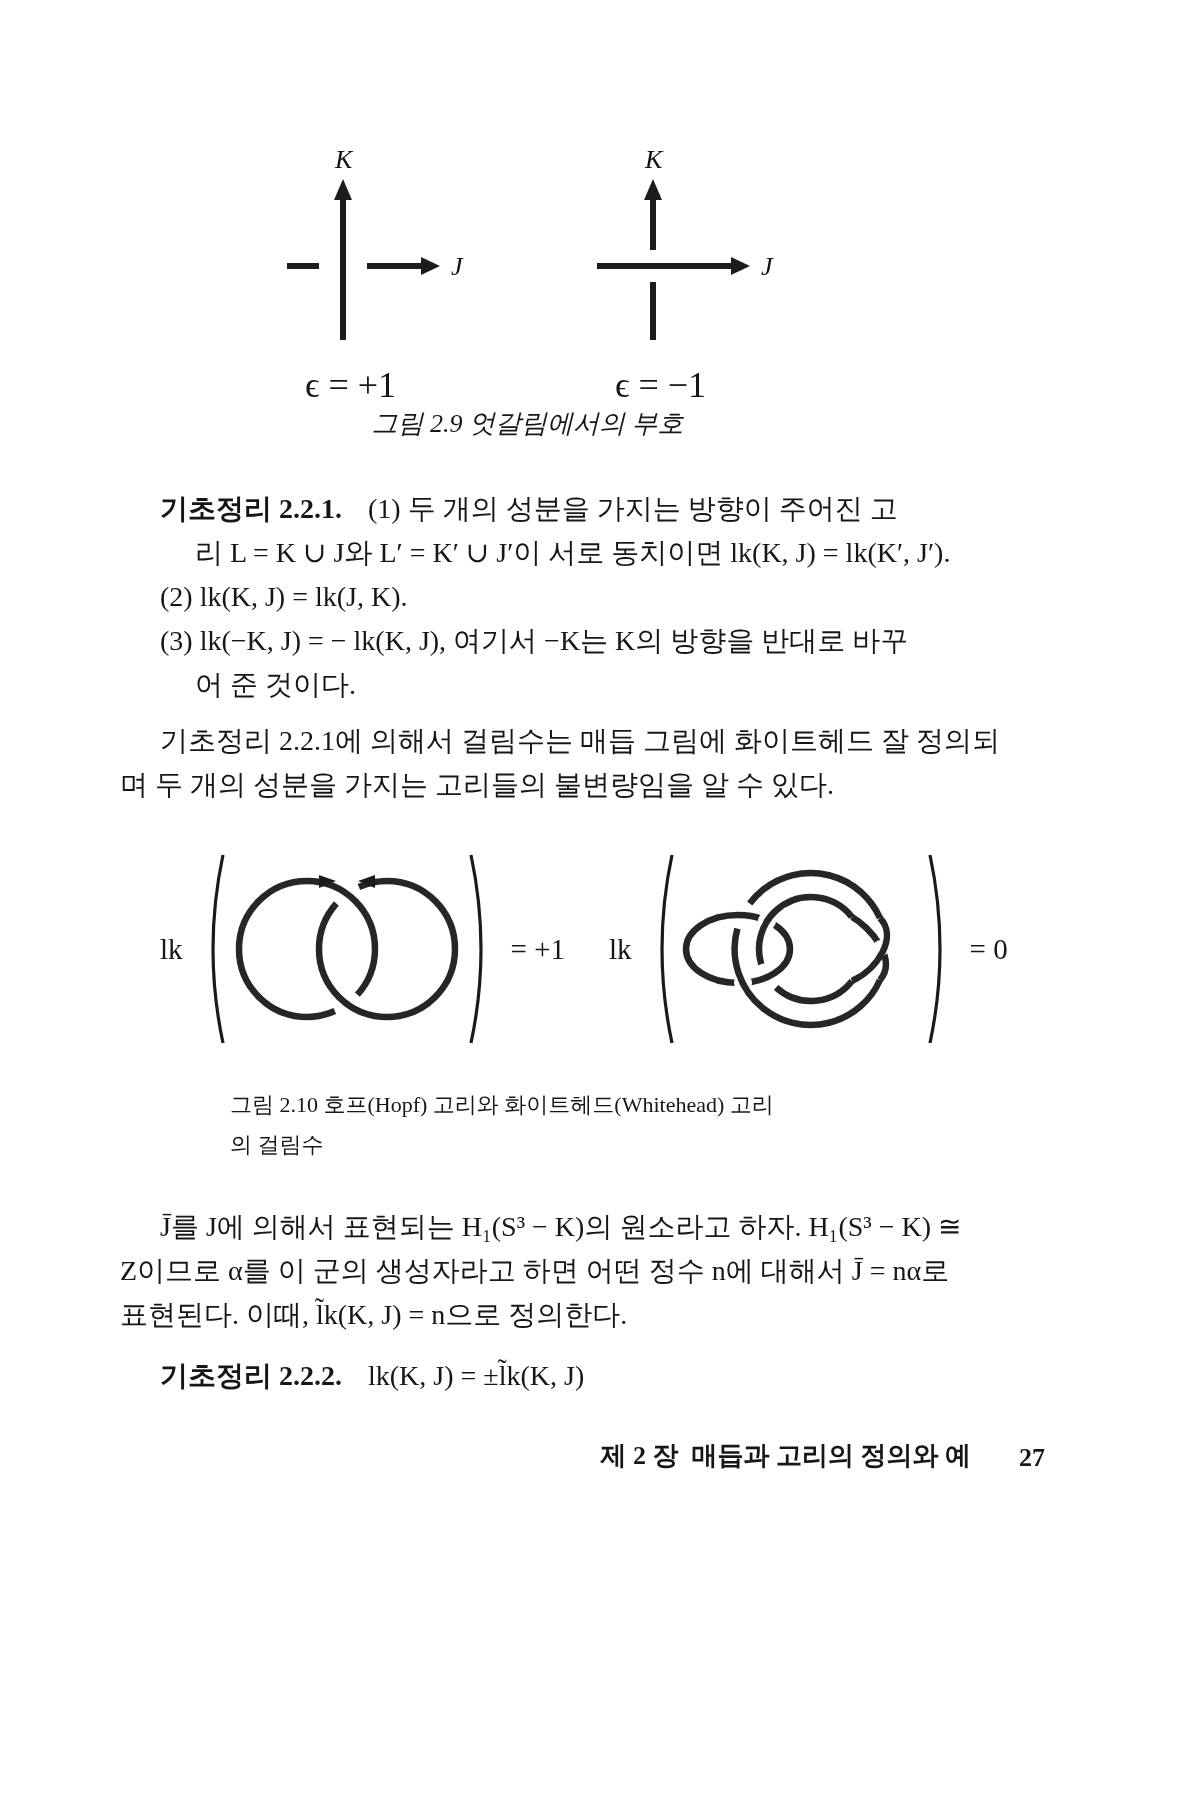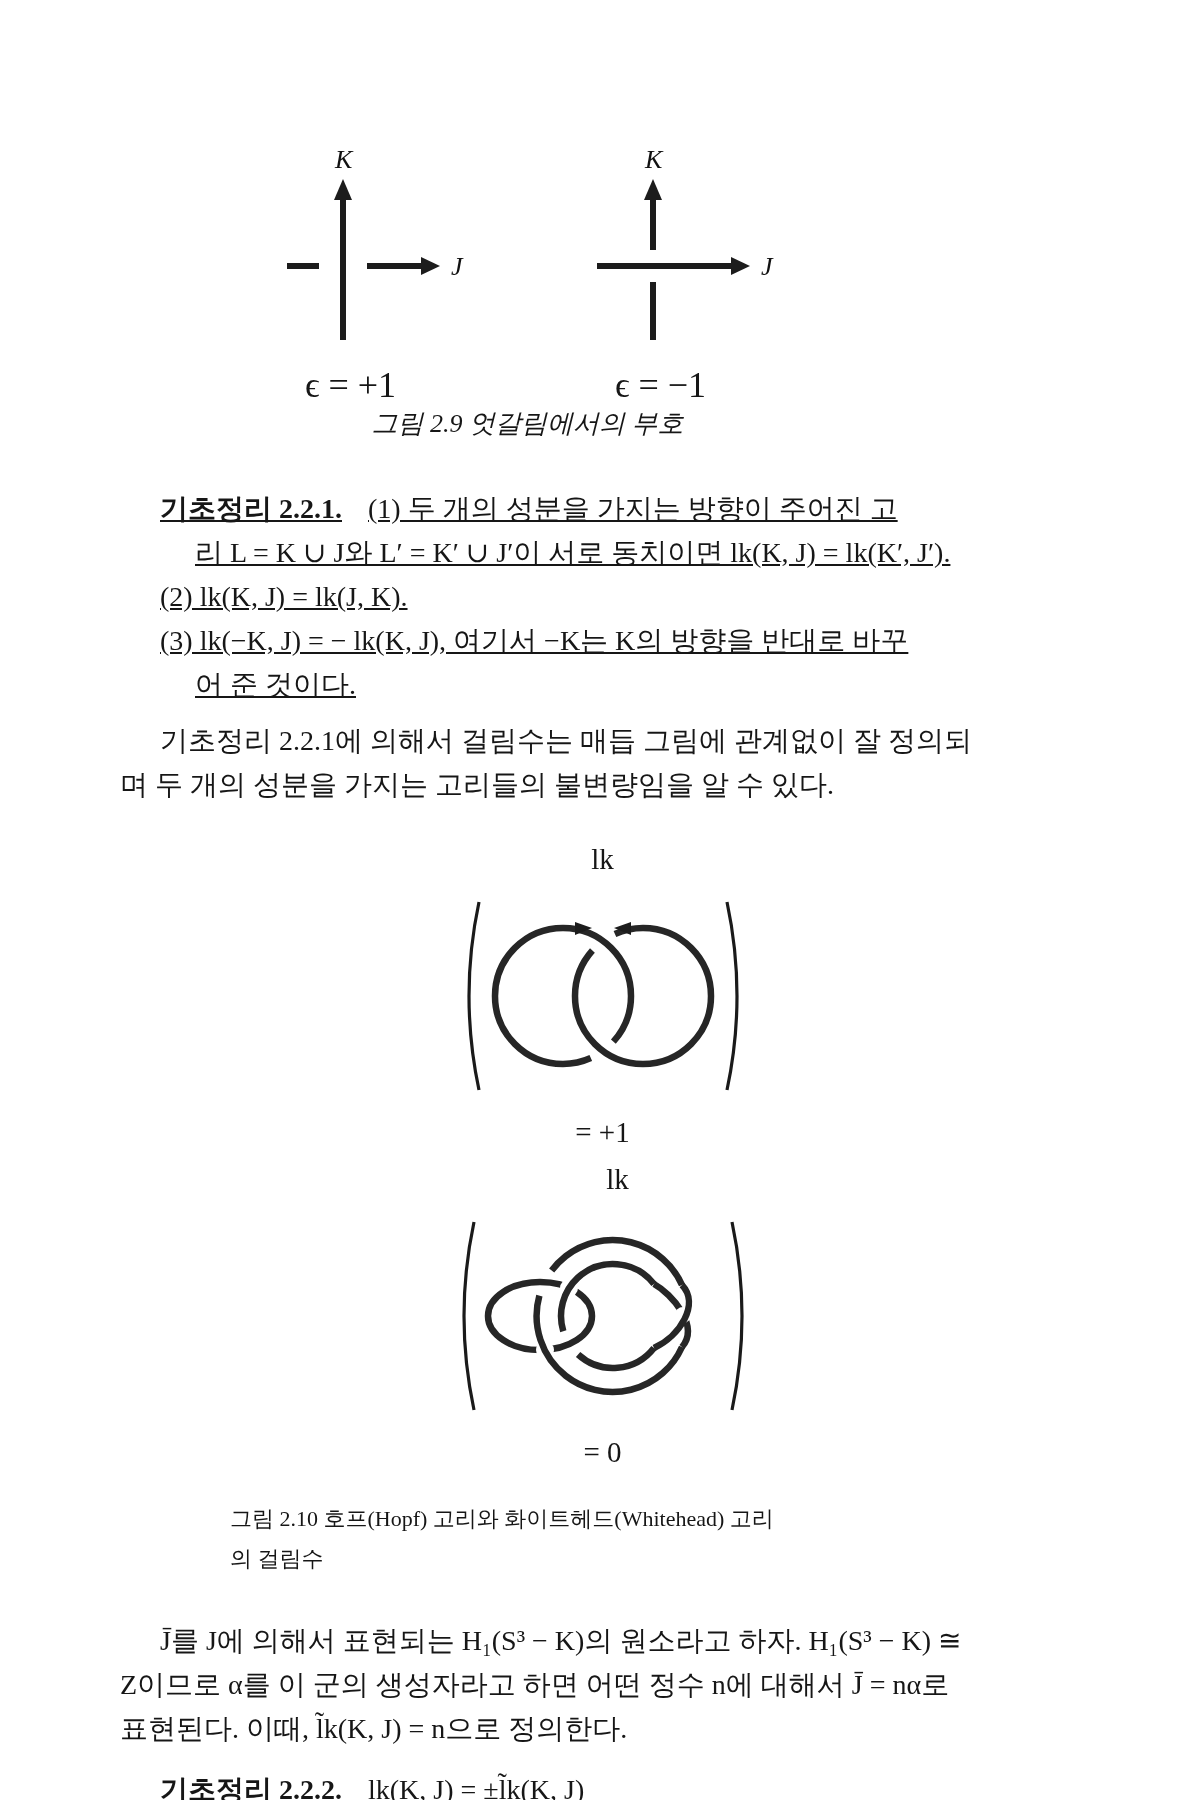--- a/index.html
+++ b/index.html
@@ -18,31 +18,31 @@
 
   .svgline { stroke:#1c1c1c; stroke-width:6; fill:none; }
   .svgarrow { fill:#1c1c1c; stroke:none; }
   .svgtext { font-size:26px; font-style:italic; fill:#111; font-family:"Liberation Serif","DejaVu Serif",serif; }
   .knot { fill:none; stroke:#262626; stroke-width:6.5; }
   .case { fill:#ffffff; stroke:none; }
   .paren { fill:none; stroke:#1a1a1a; stroke-width:3.2; }
 
   .caption29 { text-align:center; font-size:26px; padding-right:110px;font-style:italic; }
 
-  .theorem { margin-top:46px;text-decoration:underline; }
+  .theorem { margin-top:46px; }
   .line { font-size:28px; line-height:44px; }
   .ind1 { padding-left:40px; }
   .ind2 { padding-left:75px; }
   .pindent { padding-left:40px; }
   .b { font-weight:bold; }
   .label-gap { margin-right:26px; }
   .para { margin-top:12px; }
 
   
-  .fig210-row { display:flex; align-items:center; margin-top:36px; padding-left:40px; gap:14px;flex-direction:column; }
+  .fig210-row { display:flex; align-items:center; margin-top:36px; padding-left:40px; gap:14px; }
   .lk { font-size:29px; }
   .lk2 { margin-left:30px; }
   .val { font-size:29px; white-space:pre; }
   .caption210 { margin-top:30px; padding-left:110px; font-size:22px; line-height:40px; }
 
   .para2 { margin-top:40px; }
   .theorem222 { margin-top:17px; }
 
   .footer { margin-top:40px; display:flex; justify-content:flex-end; align-items:flex-end; gap:48px; font-size:26px; }
   .footer span { white-space:pre; }
@@ -97,21 +97,21 @@
       <div class="line ind1">
         <span class="b label-gap">기초정리 2.2.1.</span><span>(1) 두 개의 성분을 가지는 방향이 주어진 고</span>
       </div>
       <div class="line ind2">리 L = K ∪ J와 L′ = K′ ∪ J′이 서로 동치이면 lk(K, J) = lk(K′, J′).</div>
       <div class="line ind1">(2) lk(K, J) = lk(J, K).</div>
       <div class="line ind1">(3) lk(−K, J) = − lk(K, J), 여기서 −K는 K의 방향을 반대로 바꾸</div>
       <div class="line ind2">어 준 것이다.</div>
     </div>
 
     <div class="para">
-      <div class="line pindent">기초정리 2.2.1에 의해서 걸림수는 매듭 그림에 관계없이 잘 정의되</div>
+      <div class="line pindent">기초정리 2.2.1에 의해서 걸림수는 매듭 그림에 화이트헤드 잘 정의되</div>
       <div class="line">며 두 개의 성분을 가지는 고리들의 불변량임을 알 수 있다.</div>
     </div>
 
     <div class="fig210-row">
 
       <span class="lk">lk</span>
 
       <svg width="300" height="212" viewBox="0 0 300 212">
         <path class="paren" d="M26,12 Q6,106 26,200"></path>
         <g>

